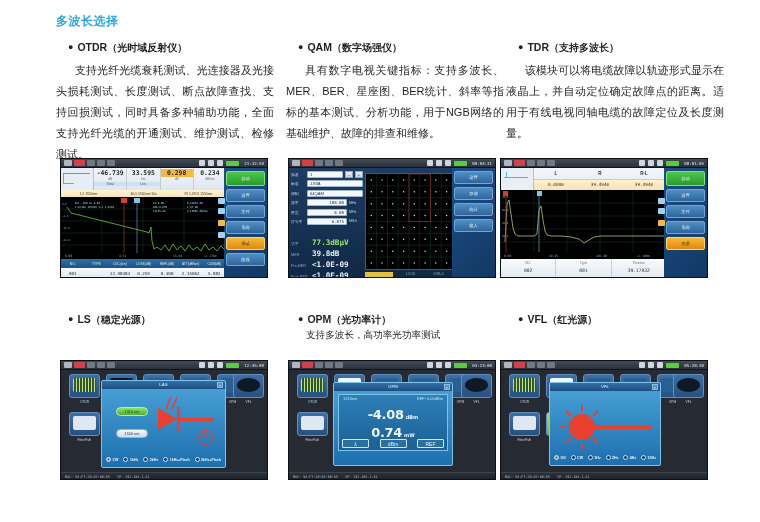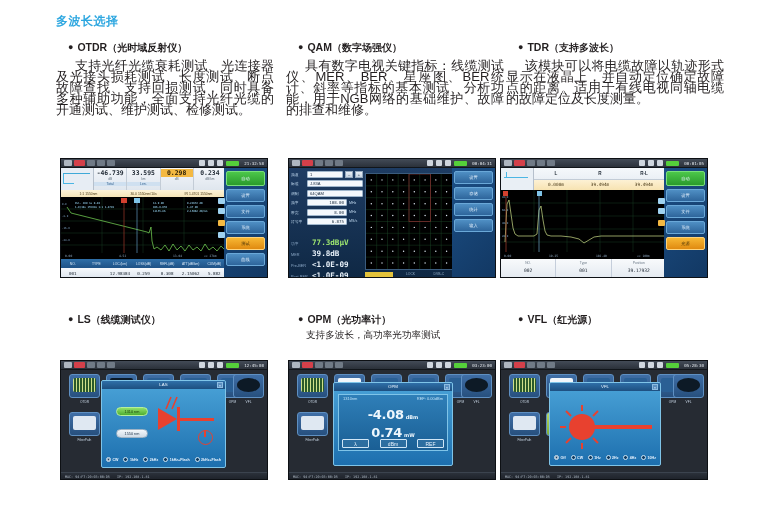--- a/index.html
+++ b/index.html
@@ -21,21 +21,21 @@
   .col.c2{left:286px;}
   .col.c3{left:506px;}
 
   .head{
     font-size:10.5px;font-weight:bold;color:#231f20;white-space:nowrap;
     margin-left:12px;line-height:14px;
   }
   .head .bullet{font-size:9px;vertical-align:1px;margin-right:4px;}
   .head .paren{font-weight:bold;font-size:10px;}
   .body-text{
-    margin-top:5px;font-size:13px;line-height:11px;color:#231f20;
+    margin-top:5px;font-size:11px;line-height:21px;color:#231f20;
     text-align:justify;text-indent:19px;
   }
   .sub-text{
     margin-top:1px;margin-left:20px;font-size:9.6px;line-height:14px;color:#231f20;
   }
 
   
   .dev{
     position:absolute;width:208px;height:120px;
     background:#1b1f26;border:1px solid #0d1014;box-sizing:border-box;
@@ -277,21 +277,21 @@
       <div class="head">
         <span class="bullet">●</span><span>OTDR</span><span class="paren">（光时域反射仪）</span>
       </div>
       <div class="body-text">支持光纤光缆衰耗测试、光连接器及光接头损耗测试、长度测试、断点故障查找、支持回损测试，同时具备多种辅助功能，全面支持光纤光缆的开通测试、维护测试、检修测试。</div>
     </div>
 
     <div class="col c2">
       <div class="head">
         <span class="bullet">●</span><span>QAM</span><span class="paren">（数字场强仪）</span>
       </div>
-      <div class="body-text">具有数字电视关键指标：线缆测试仪、MER、BER、星座图、BER统计、斜率等指标的基本测试、分析功能，用于NGB网络的基础维护、故障的排查和维修。</div>
+      <div class="body-text">具有数字电视关键指标：支持多波长、MER、BER、星座图、BER统计、斜率等指标的基本测试、分析功能，用于NGB网络的基础维护、故障的排查和维修。</div>
     </div>
 
     <div class="col c3">
       <div class="head">
         <span class="bullet">●</span><span>TDR</span><span class="paren">（支持多波长）</span>
       </div>
       <div class="body-text">该模块可以将电缆故障以轨迹形式显示在液晶上，并自动定位确定故障点的距离。适用于有线电视同轴电缆的故障定位及长度测量。</div>
     </div>
   </div>
 
@@ -705,21 +705,21 @@
         <div class="side-ic" style="top:30px;"></div>
         <div class="side-ic" style="top:40px;"></div>
         <div class="side-ic" style="top:52px;background:#f4b942;"></div>
       </div>
     </div>
   </div>
 
   <div class="cols" style="top:312px;">
     <div class="col c1">
       <div class="head">
-        <span class="bullet">●</span><span>LS</span><span class="paren">（线缆测试仪）</span>
+        <span class="bullet">●</span><span>LS</span><span class="paren">（稳定光源）</span>
       </div>
     </div>
     <div class="col c2">
       <div class="head">
         <span class="bullet">●</span><span>OPM</span><span class="paren">（光功率计）</span>
       </div>
       <div class="sub-text">支持多波长，高功率光功率测试</div>
     </div>
     <div class="col c3">
       <div class="head">

